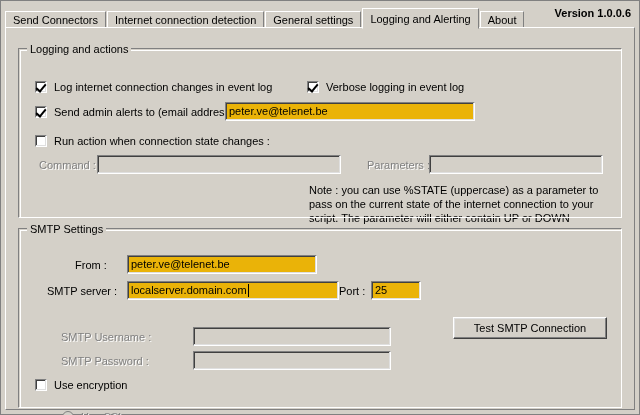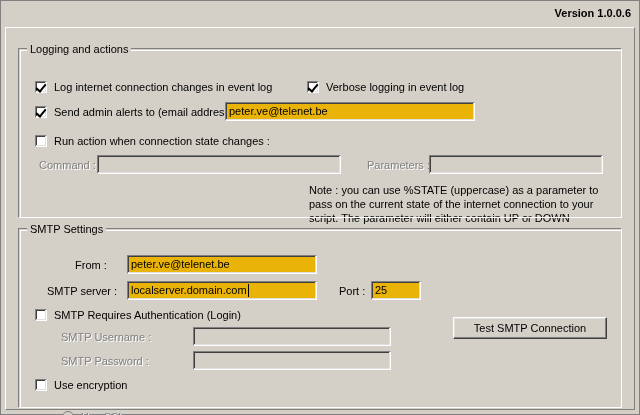--- a/index.html
+++ b/index.html
@@ -236,20 +236,27 @@
     box-sizing: border-box;
   }
 </style>
 </head>
 <body>
 
 <div class="app">
 
   <div class="version">Version 1.0.0.6</div>
 
+  <div class="tabstrip">
+    <div class="tab">Send Connectors</div>
+    <div class="tab">Internet connection detection</div>
+    <div class="tab">General settings</div>
+    <div class="tab active">Logging and Alerting</div>
+    <div class="tab">About</div>
+  </div>
 
   <div class="tabbody">
 
     <div class="group" id="group-logging">
       <span class="group-title">Logging and actions</span>
 
       <div class="cb checked" style="left:288px; top:32px;">
         <span class="box"></span>
         <span class="lbl">Verbose logging in event log</span>
       </div>
@@ -288,34 +295,30 @@
 
     <div class="group" id="group-smtp">
       <span class="group-title">SMTP Settings</span>
 
       <div class="lab" style="left:56px; top:30px;">From :</div>
       <div class="tb" style="left:108px; top:26px; width:190px;">
         <span>peter.ve@telenet.be</span>
       </div>
 
       <div class="lab" style="left:28px; top:56px;">SMTP server :</div>
-      <div class="tb" style="left:108px; top:52px; width:190px;">
+      <div class="tb" style="left:108px; top:52px; width:212px;">
         <span>localserver.domain.com</span>
           <span class="caret"></span>
       </div>
 
       <div class="lab" style="left:320px; top:56px;">Port :</div>
       <div class="tb" style="left:352px; top:52px; width:50px;">
         <span>25</span>
       </div>
 
-      <div class="cb" style="left:16px; top:80px;">
-        <span class="box"></span>
-        <span class="lbl">SMTP Requires Authentication (Login)</span>
-      </div>
 
       <div class="lab dim" style="left:42px; top:102px;">SMTP Username :</div>
       <div class="tb disabled" style="left:174px; top:98px; width:198px;">
         <span></span>
       </div>
 
       <div class="lab dim" style="left:42px; top:126px;">SMTP Password :</div>
       <div class="tb disabled" style="left:174px; top:122px; width:198px;">
         <span></span>
       </div>

